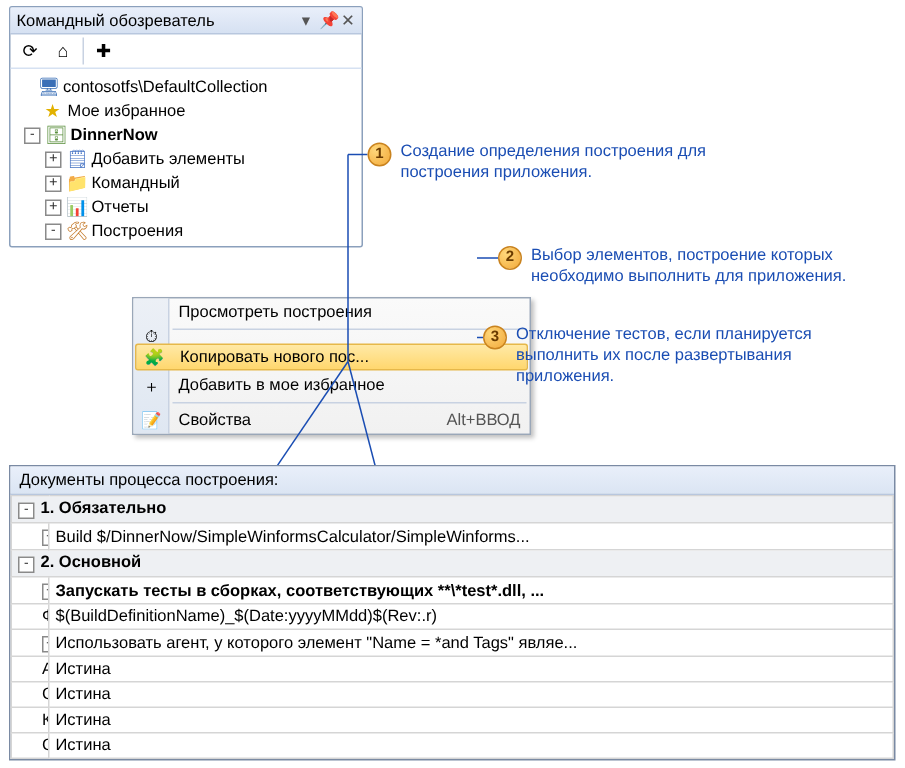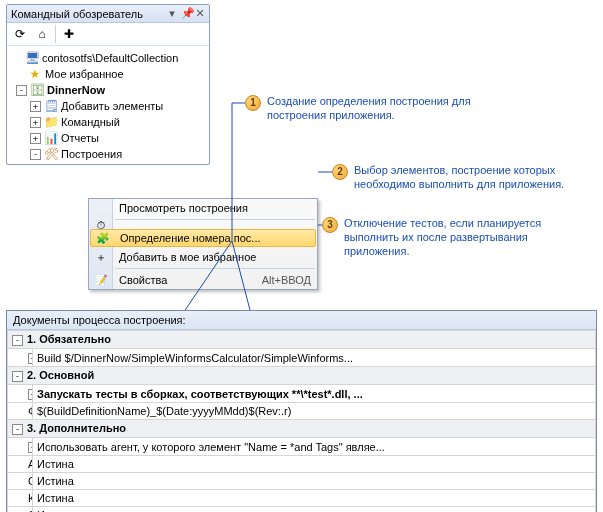--- a/index.html
+++ b/index.html
@@ -10,21 +10,21 @@
     background: #fff;
     width: 603px;
     height: 512px;
     position: relative;
     overflow: hidden;
   }
   
   .panel {
     position: absolute;
     left: 6px; top: 4px;
-    width: 204px;
+    width: 236px;
     border: 1px solid #8ba0bc;
     background: #fff;
     border-radius: 2px;
   }
   .panel-title {
     background: linear-gradient(#e9effa, #d6e1f2);
     border-bottom: 1px solid #b8c7de;
     padding: 2px 4px;
     display: flex;
     align-items: center;
@@ -67,21 +67,21 @@
   .ticon { width: 14px; text-align: center; font-size: 12px; }
   .bold { font-weight: bold; }
   .folder { color: #d9a23d; }
   .server { color: #3a6fb7; }
   .db { color: #5a8f3d; }
 
   
   .menu {
     position: absolute;
     left: 88px; top: 198px;
-    width: 230px;
+    width: 266px;
     background: linear-gradient(#fafafa,#f1f1f1);
     border: 1px solid #9aa7b8;
     box-shadow: 2px 2px 3px rgba(0,0,0,.25);
   }
   .menu .iconcol {
     position: absolute; left:0; top:0; bottom:0; width:24px;
     background: linear-gradient(#ecf0f6,#dfe7f2);
     border-right: 1px solid #c8d2e2;
   }
   .menu-item {
@@ -238,21 +238,21 @@
   <div class="iconcol"></div>
   <div class="menu-item">
     <span>Просмотреть построения</span>
   </div>
   <div class="menu-sep"></div>
   <div class="menu-item">
     <span class="mi-icon">⏱</span>
   </div>
   <div class="menu-item hl">
     <span class="mi-icon">🧩</span>
-    <span>Определение номера пос...</span>
+    <span>Копировать нового пос...</span>
   </div>
   <div class="menu-item">
     <span class="mi-icon">＋</span>
     <span>Добавить в мое избранное</span>
   </div>
   <div class="menu-sep"></div>
   <div class="menu-item">
     <span class="mi-icon">📝</span>
     <span>Свойства</span>
     <span class="mi-key">Alt+ВВОД</span>
@@ -296,23 +296,20 @@
       <td class="keycell" colspan="2"><span class="rowexp">-</span><span>2. Основной</span></td>
     </tr>
     <tr class="prop">
       <td class="keycell"><span class="rowexp">+</span></td>
       <td class="valbold">Запускать тесты в сборках, соответствующих **\*test*.dll, ...</td>
     </tr>
     <tr class="prop">
       <td class="keycell"><span>Формат номера пос...</span></td>
       <td>$(BuildDefinitionName)_$(Date:yyyyMMdd)$(Rev:.r)</td>
     </tr>
-    <tr class="section">
-      <td class="keycell" colspan="2"><span class="rowexp">-</span><span>3. Дополнительно</span></td>
-    </tr>
     <tr class="prop">
       <td class="keycell"><span class="rowexp">+</span></td>
       <td>Использовать агент, у которого элемент "Name = *and Tags" являе...</td>
     </tr>
     <tr class="prop">
       <td class="keycell"><span>Анализировать вли...</span></td>
       <td>Истина</td>
     </tr>
     <tr class="prop">
       <td class="keycell"><span>Сопоставление наб...</span></td>

